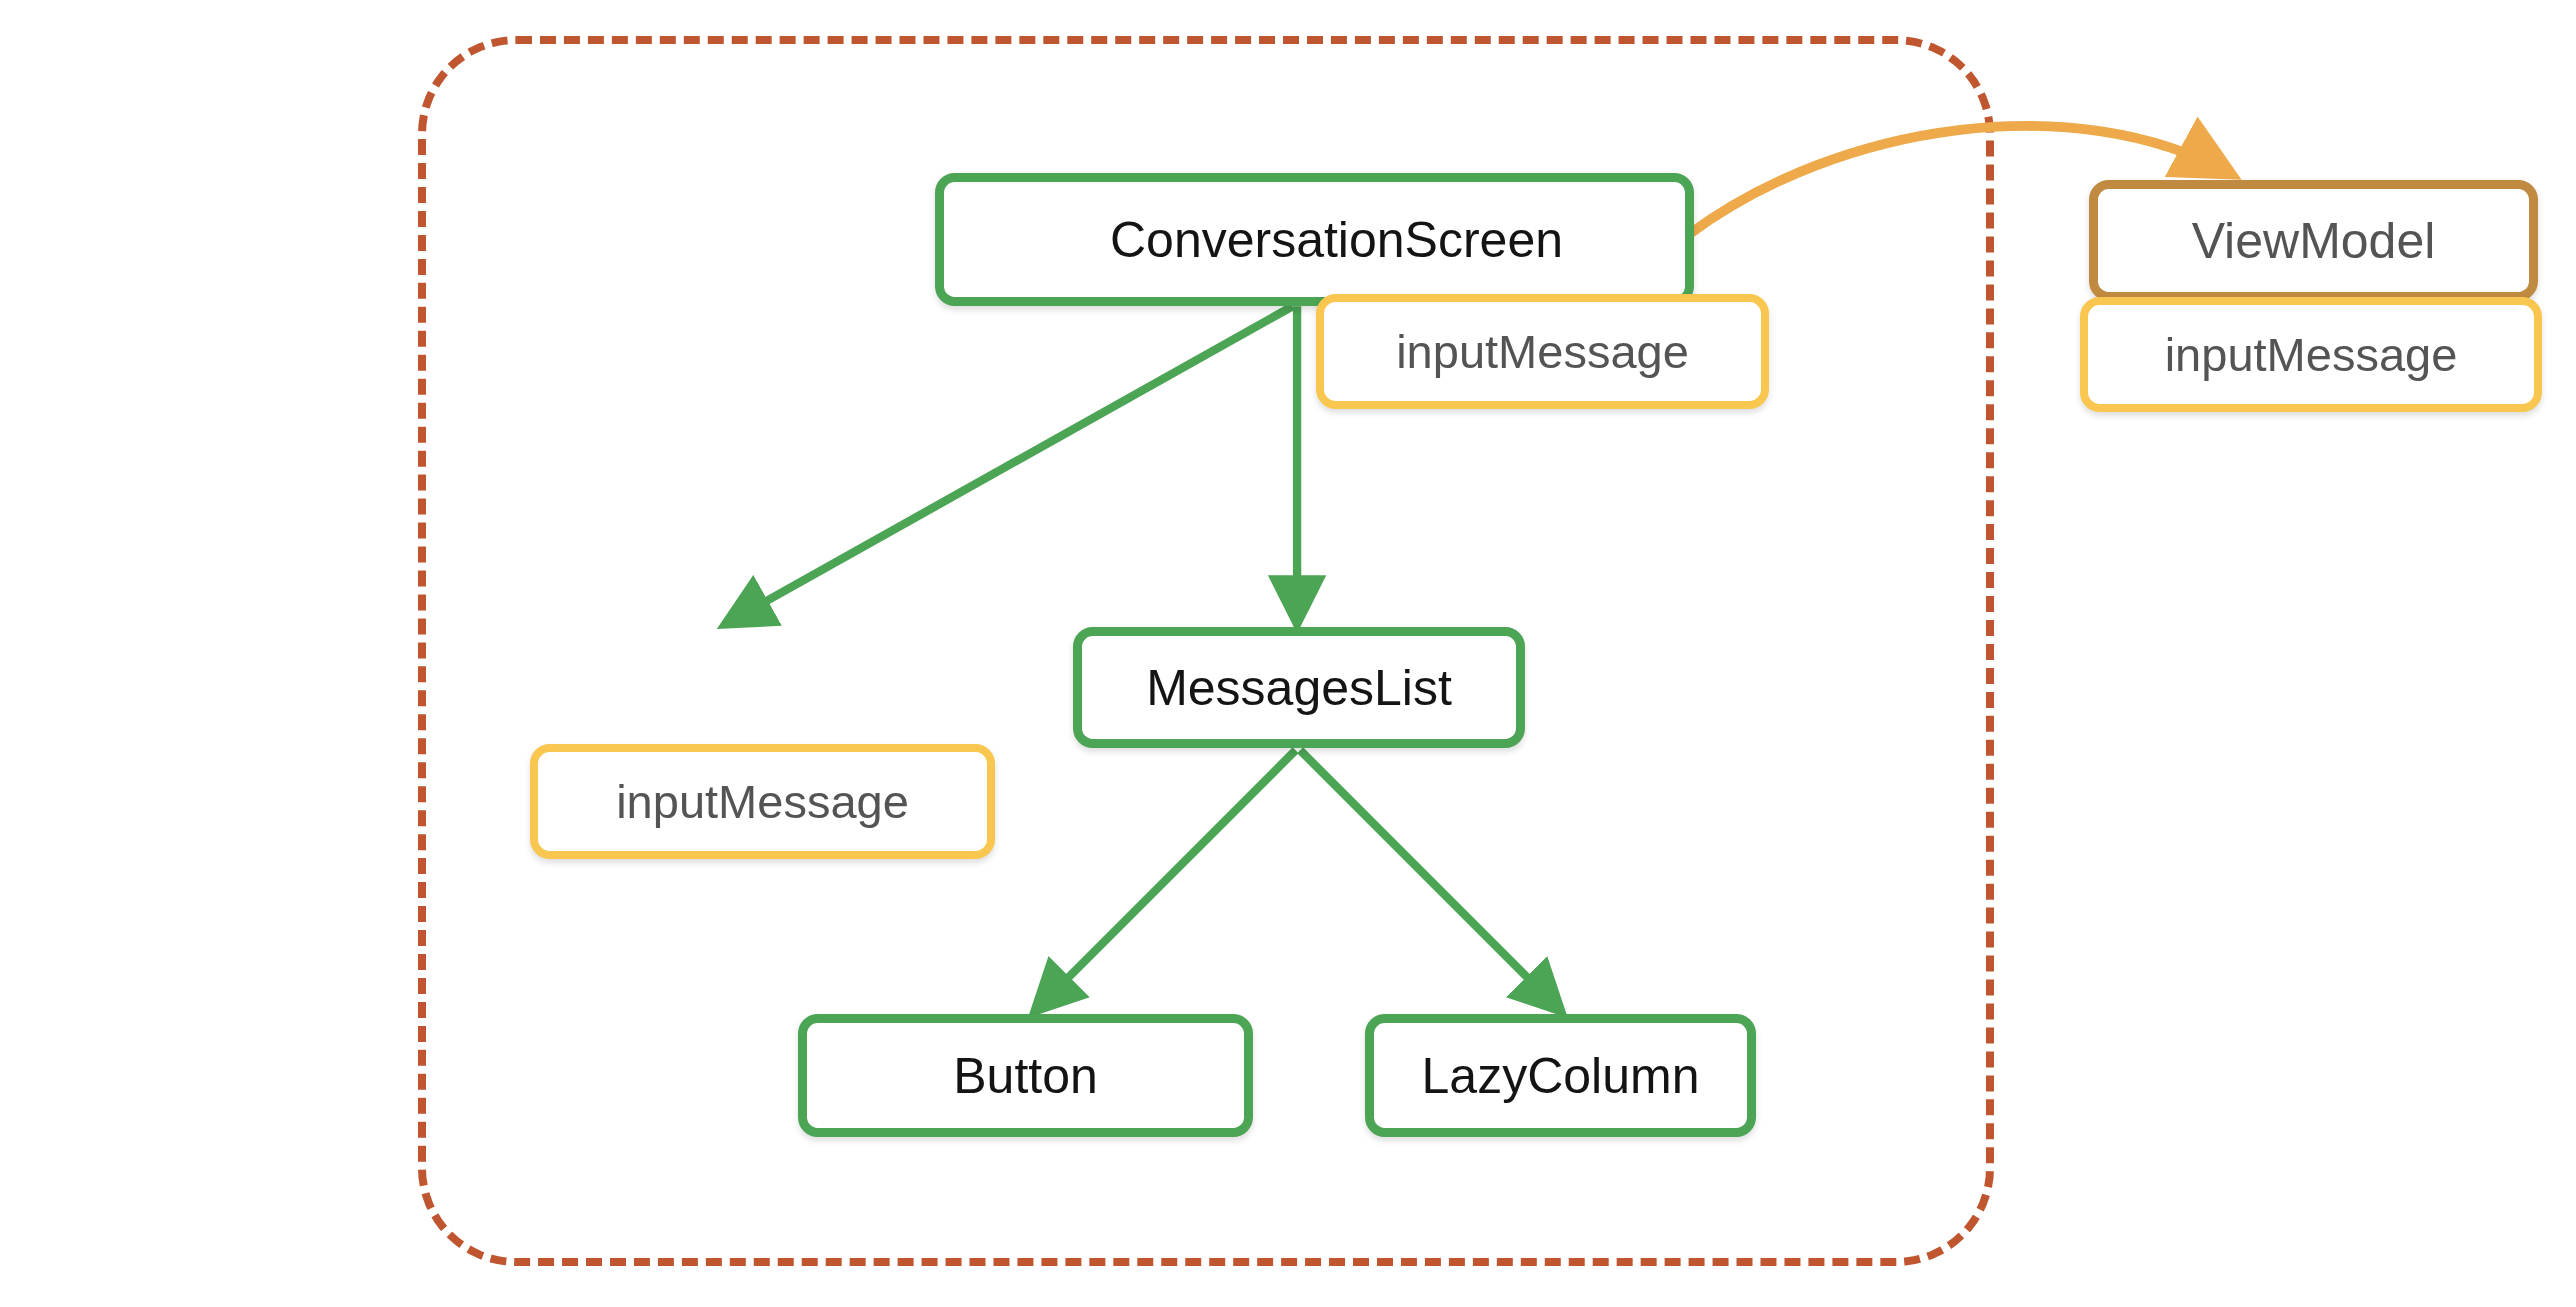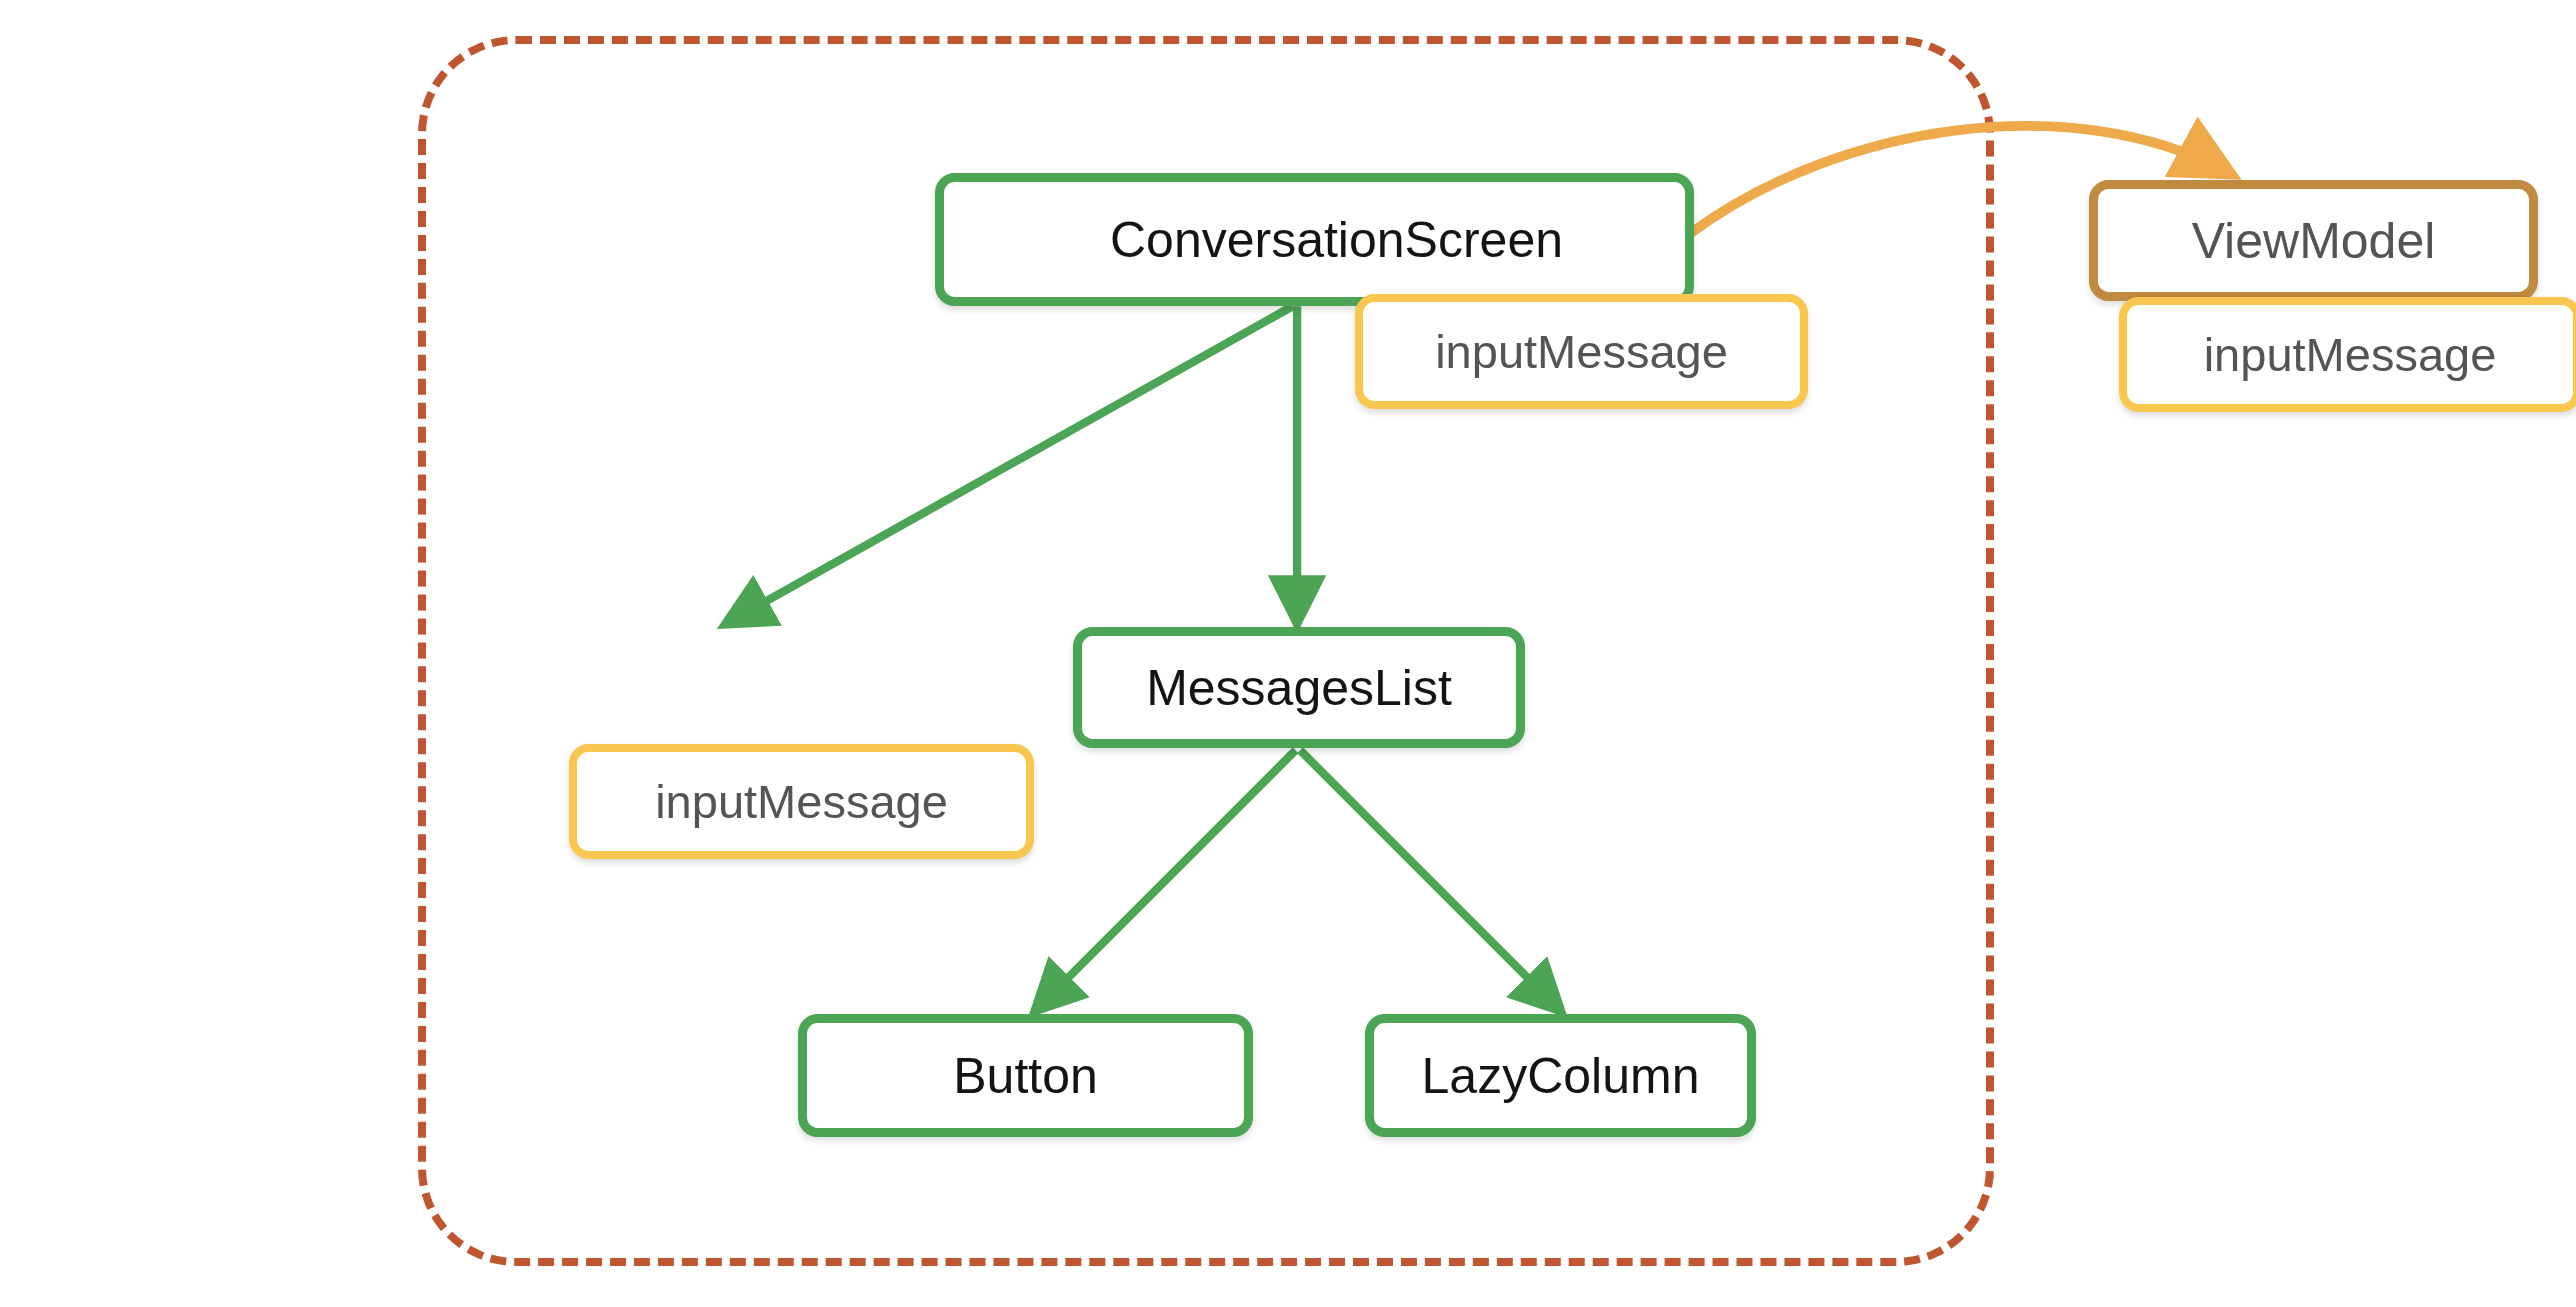--- a/index.html
+++ b/index.html
@@ -47,21 +47,20 @@
   }
   .node.composable .label {
     font-size: 50px;
     color: #141414;
   }
 
   
   .node.state {
     border: 8.3px solid #F9C74F;
     color: #555555;
-    margin-left: 39px;
   }
   .node.state .label {
     font-size: 47px;
     color: #545454;
   }
 
   
   .node.viewmodel {
     border: 9.8px solid #C08A41;
     color: #555555;

